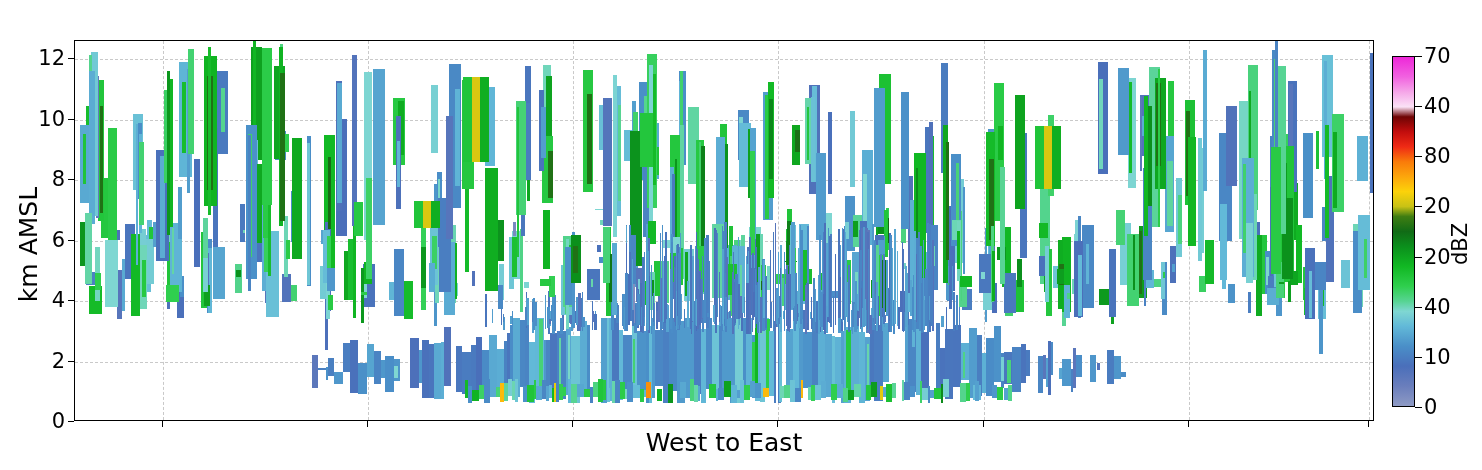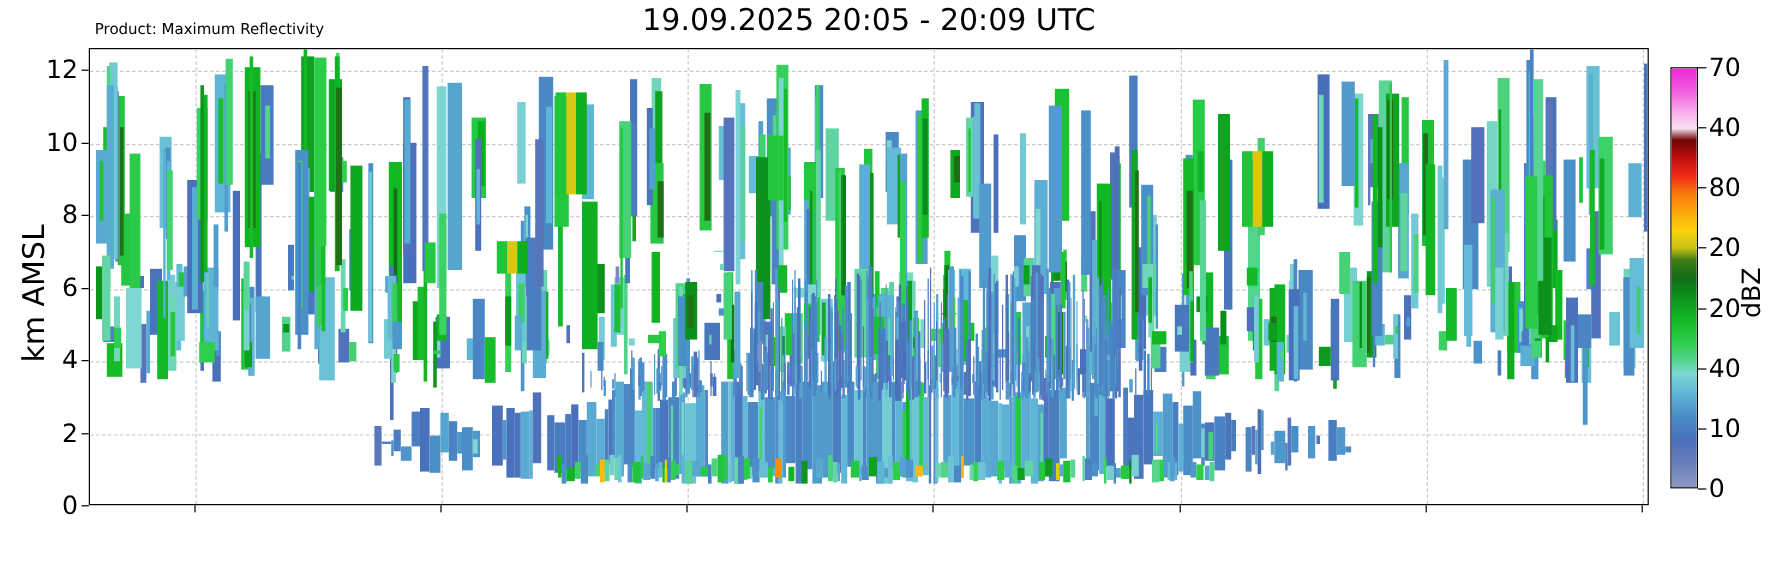--- a/index.html
+++ b/index.html
@@ -79,22 +79,20 @@
     transform:rotate(-90deg);transform-origin:center center;
     text-align:center;font-size:21px;color:#000;white-space:nowrap;
   }
   .stripe{position:absolute;}
 </style>
 </head>
 <body>
 
 <div id="figure">
 
-  <div id="main-title">19.09.2025 20:05 - 20:09 UTC</div>
-  <div id="product-label">Product: Maximum Reflectivity</div>
 
   <div id="plot-frame">
     <div id="grid-layer">
         <div class="gridline-h" style="top: 320.524px;"></div>
         <div class="gridline-h" style="top: 260.048px;"></div>
         <div class="gridline-h" style="top: 199.571px;"></div>
         <div class="gridline-h" style="top: 139.095px;"></div>
         <div class="gridline-h" style="top: 78.619px;"></div>
         <div class="gridline-h" style="top: 18.1429px;"></div>
         <div class="gridline-v" style="left: 88.4px;"></div>
@@ -1347,20 +1345,21 @@
       <div class="xtick-mark" style="left: 162.4px;"></div>
       <div class="xtick-mark" style="left: 366.5px;"></div>
       <div class="xtick-mark" style="left: 571.9px;"></div>
       <div class="xtick-mark" style="left: 777.3px;"></div>
       <div class="xtick-mark" style="left: 982.7px;"></div>
       <div class="xtick-mark" style="left: 1188.1px;"></div>
       <div class="xtick-mark" style="left: 1367.5px;"></div>
     </div>
 
   <div id="ylabel">km AMSL</div>
+  <div id="xlabel">West to East</div>
 
   <div id="colorbar-frame">
     <div id="colorbar-gradient" style="background: linear-gradient(rgb(238, 39, 216) 0%, rgb(241, 98, 224) 5.71%, rgb(245, 166, 232) 10%, rgb(251, 226, 246) 14.29%, rgb(110, 4, 4) 17.14%, rgb(194, 13, 13) 21.43%, rgb(239, 42, 21) 25.71%, rgb(249, 123, 10) 30%, rgb(252, 166, 12) 34.29%, rgb(252, 210, 10) 38.57%, rgb(200, 194, 21) 42.86%, rgb(63, 125, 18) 45.71%, rgb(17, 107, 22) 50%, rgb(11, 143, 28) 54.29%, rgb(17, 184, 35) 60%, rgb(47, 207, 78) 65.71%, rgb(87, 212, 147) 70%, rgb(127, 215, 210) 72.86%, rgb(98, 185, 216) 77.14%, rgb(74, 143, 200) 82.86%, rgb(74, 111, 186) 88.57%, rgb(106, 126, 188) 94.29%, rgb(142, 154, 196) 100%);"></div>
   </div>
   <div id="colorbar-ticks">
       <div class="cbtick-mark" style="top: 407px;"></div>
       <div class="cbtick-label" style="top: 407px;">0</div>
       <div class="cbtick-mark" style="top: 356.857px;"></div>
       <div class="cbtick-label" style="top: 356.857px;">10</div>
       <div class="cbtick-mark" style="top: 306.714px;"></div>

